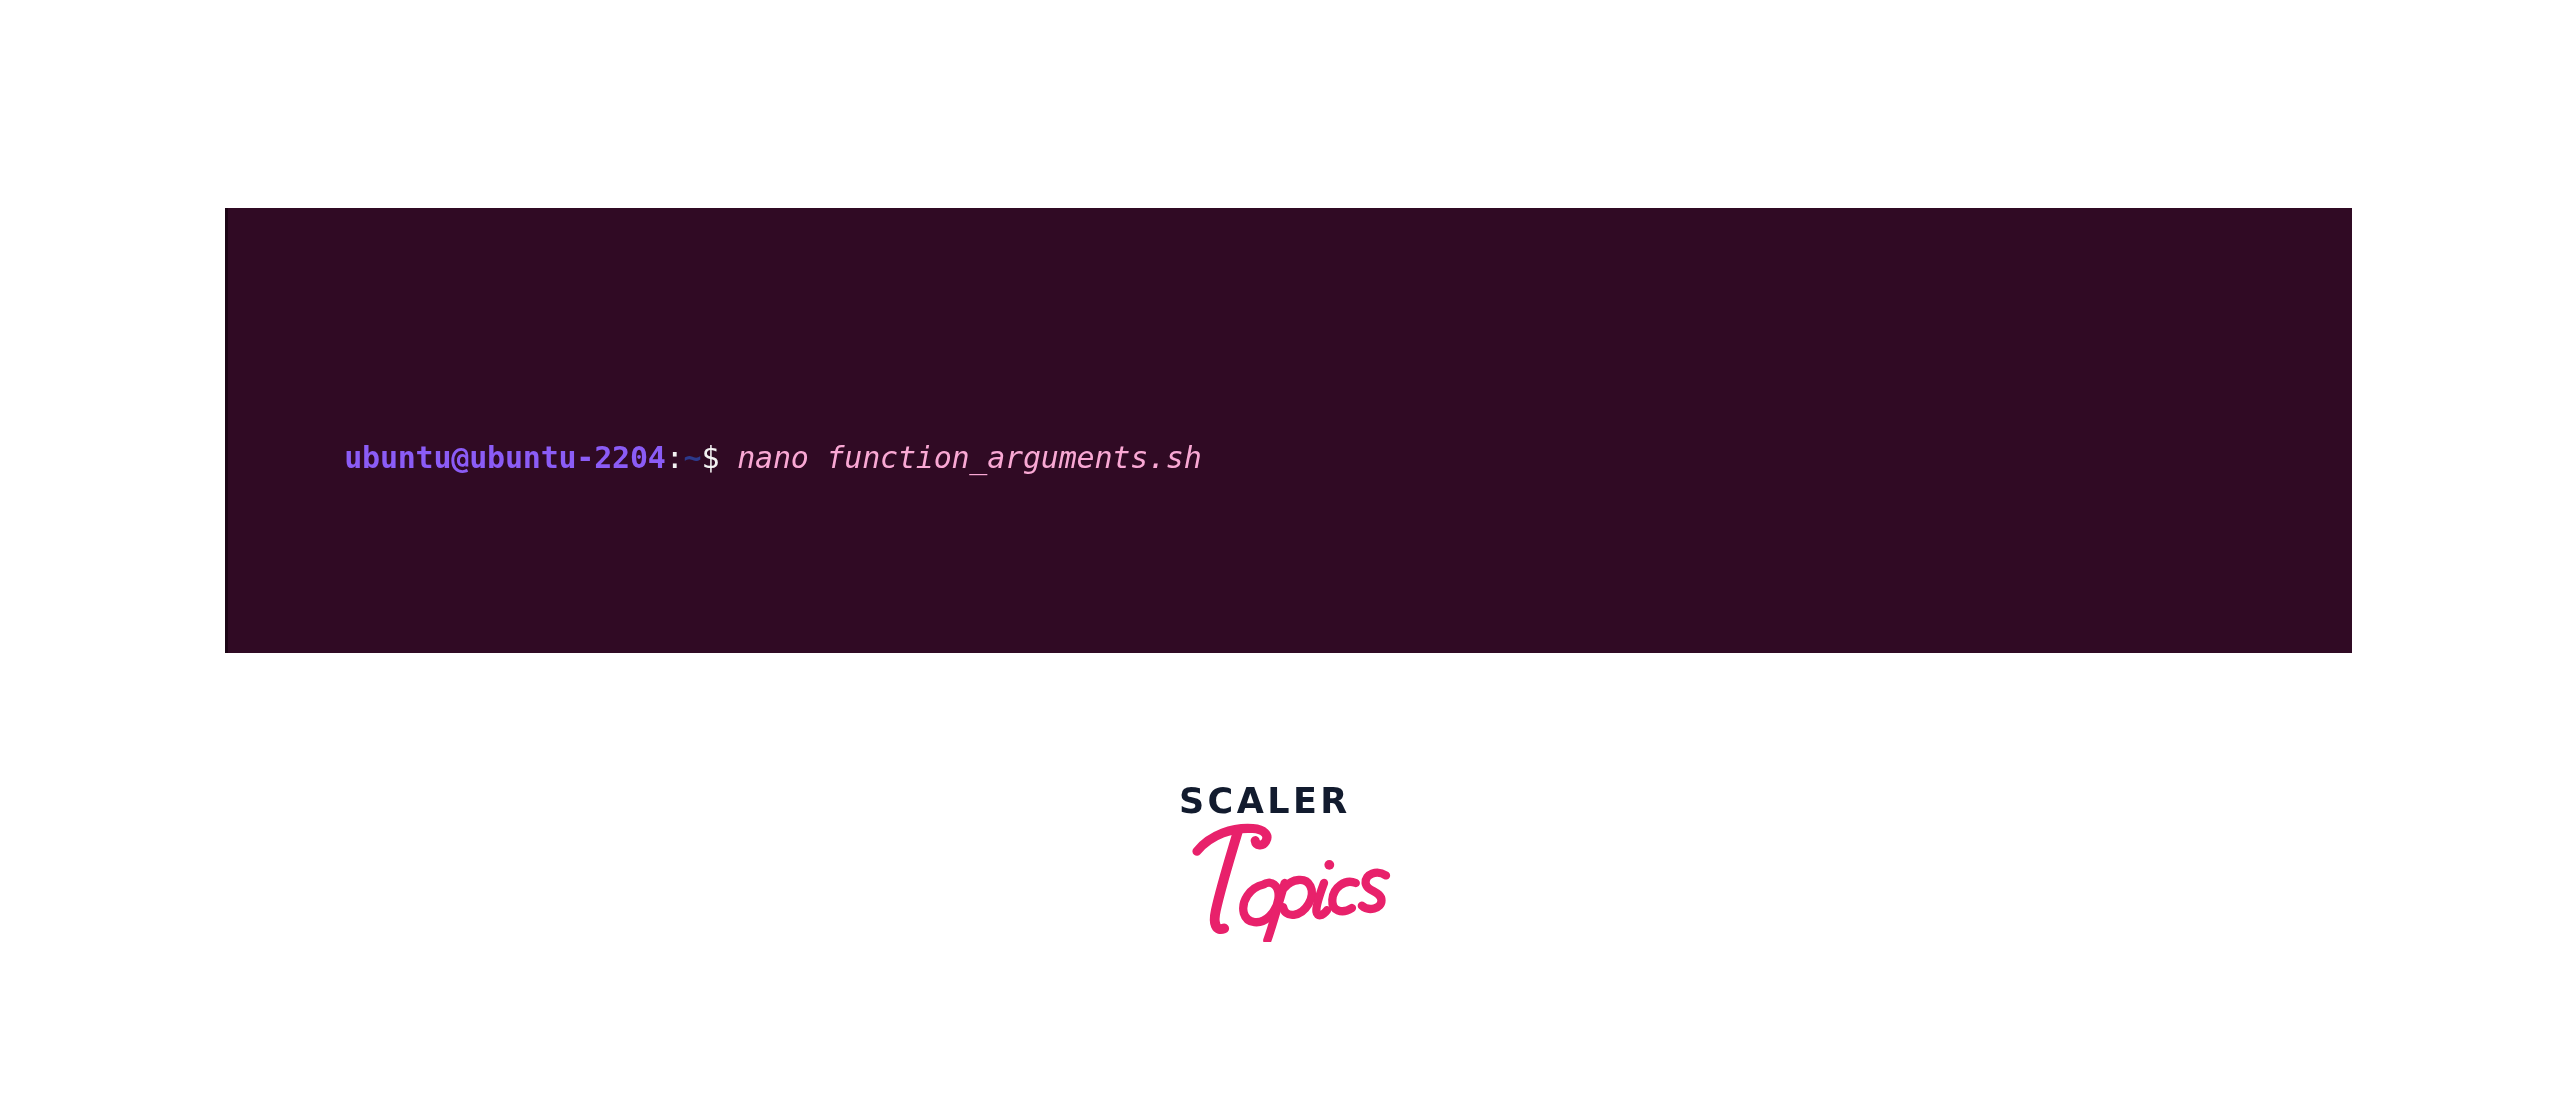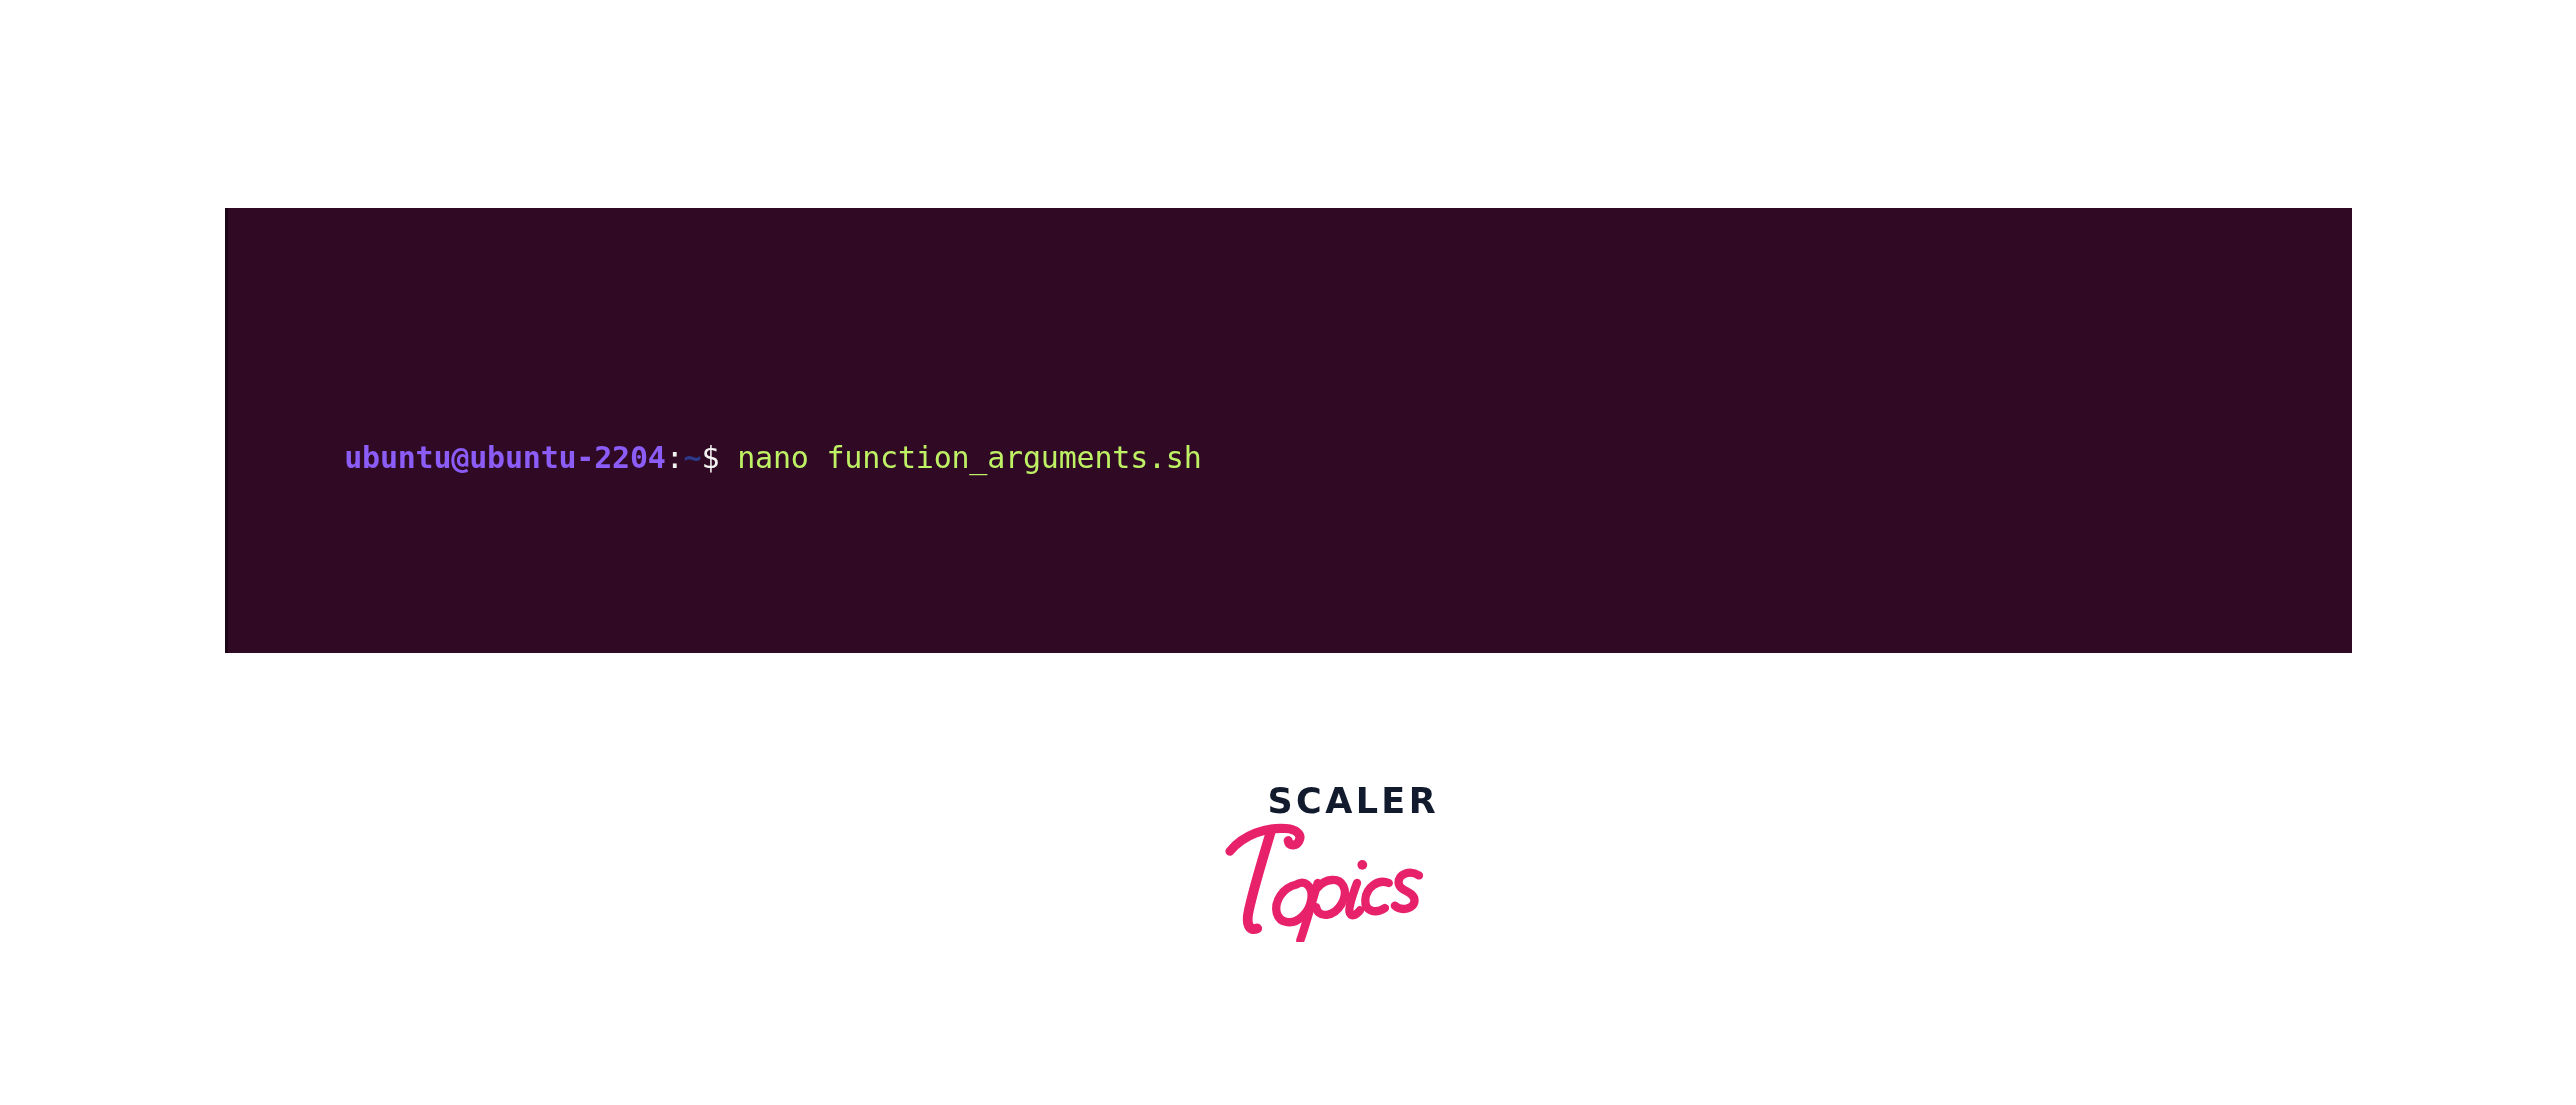--- a/index.html
+++ b/index.html
@@ -51,31 +51,32 @@
     color: #f2f2f2;
   }
   .seg-path {
     color: #2C3A8C;
     font-weight: bold;
   }
   .seg-dollar {
     color: #f2f2f2;
   }
   .seg-cmd {
-    color: #bef264;
+    color: #f9a8d4;
+    font-style: italic;
   }
 
   
   .logo {
     position: absolute;
-    left: 1212px;
+    left: 1179px;
     top: 784px;
     width: 227px;
     height: 174px;
-    text-align: right;
+    text-align: left;
   }
   .logo-scaler {
     font-family: "DejaVu Sans", sans-serif;
     font-size: 35px;
     font-weight: bold;
     letter-spacing: 3.4px;
     color: #121B2E;
     line-height: 1;
     display: block;
   }

